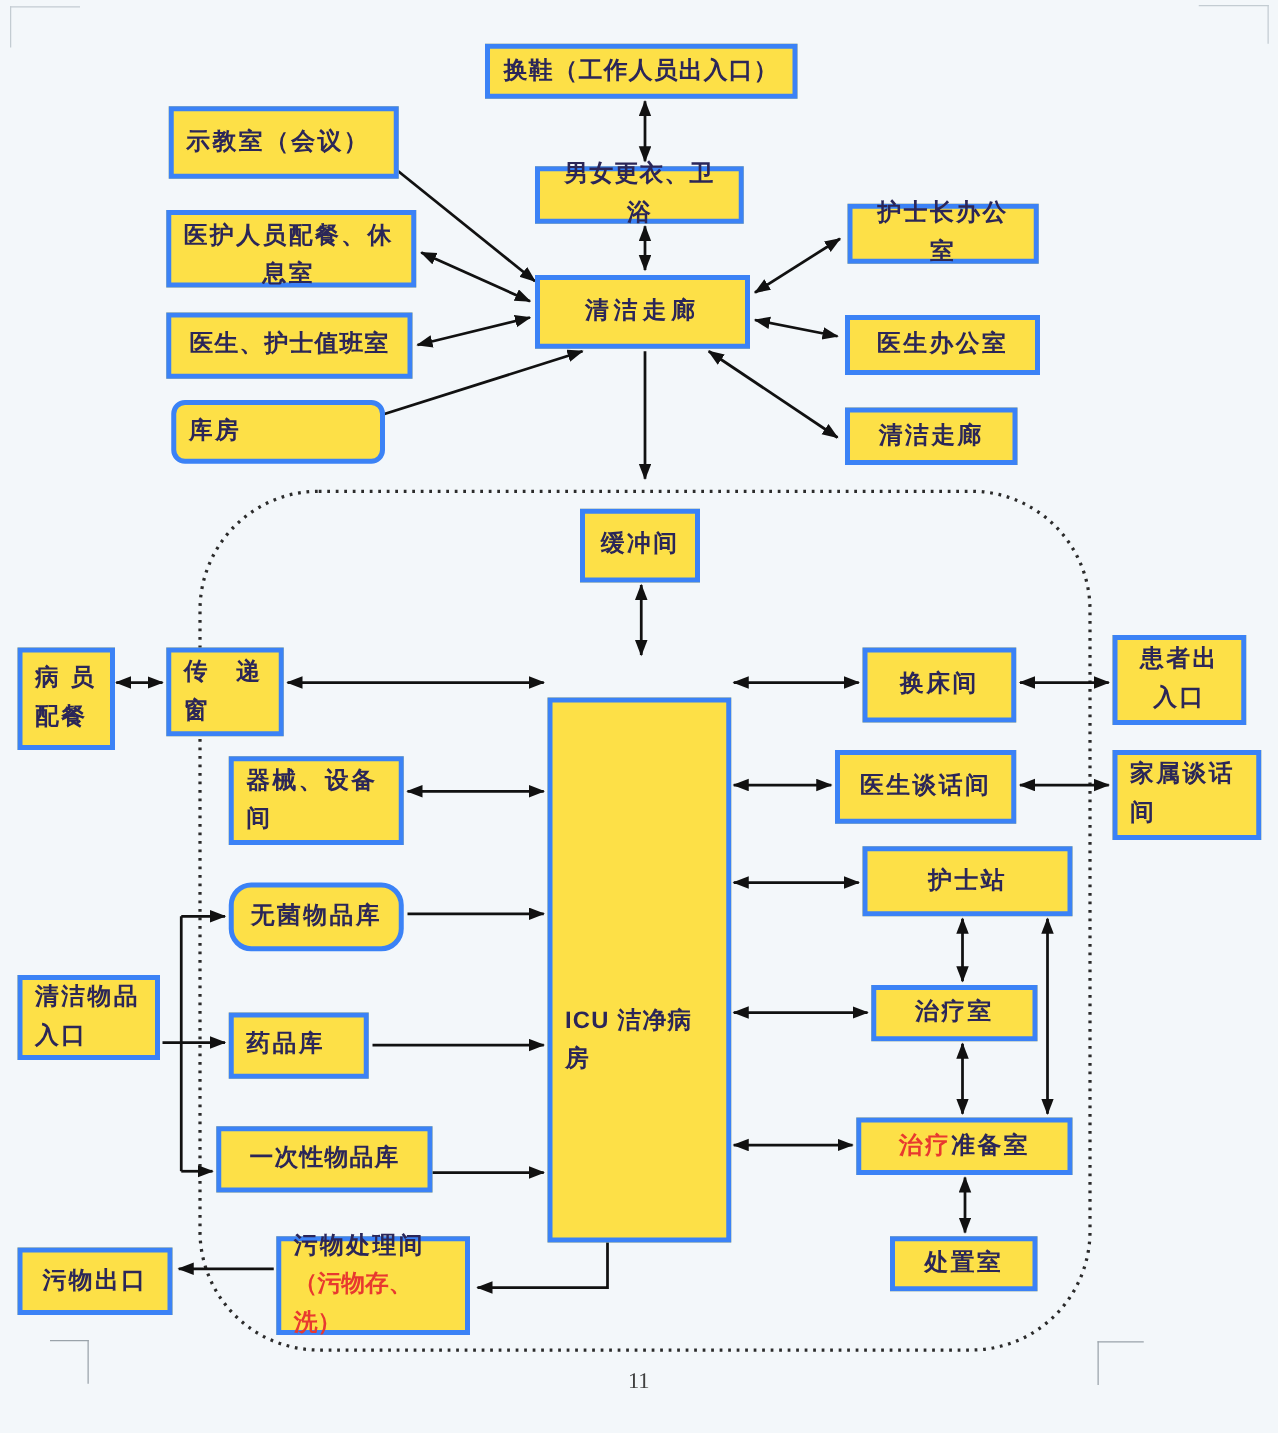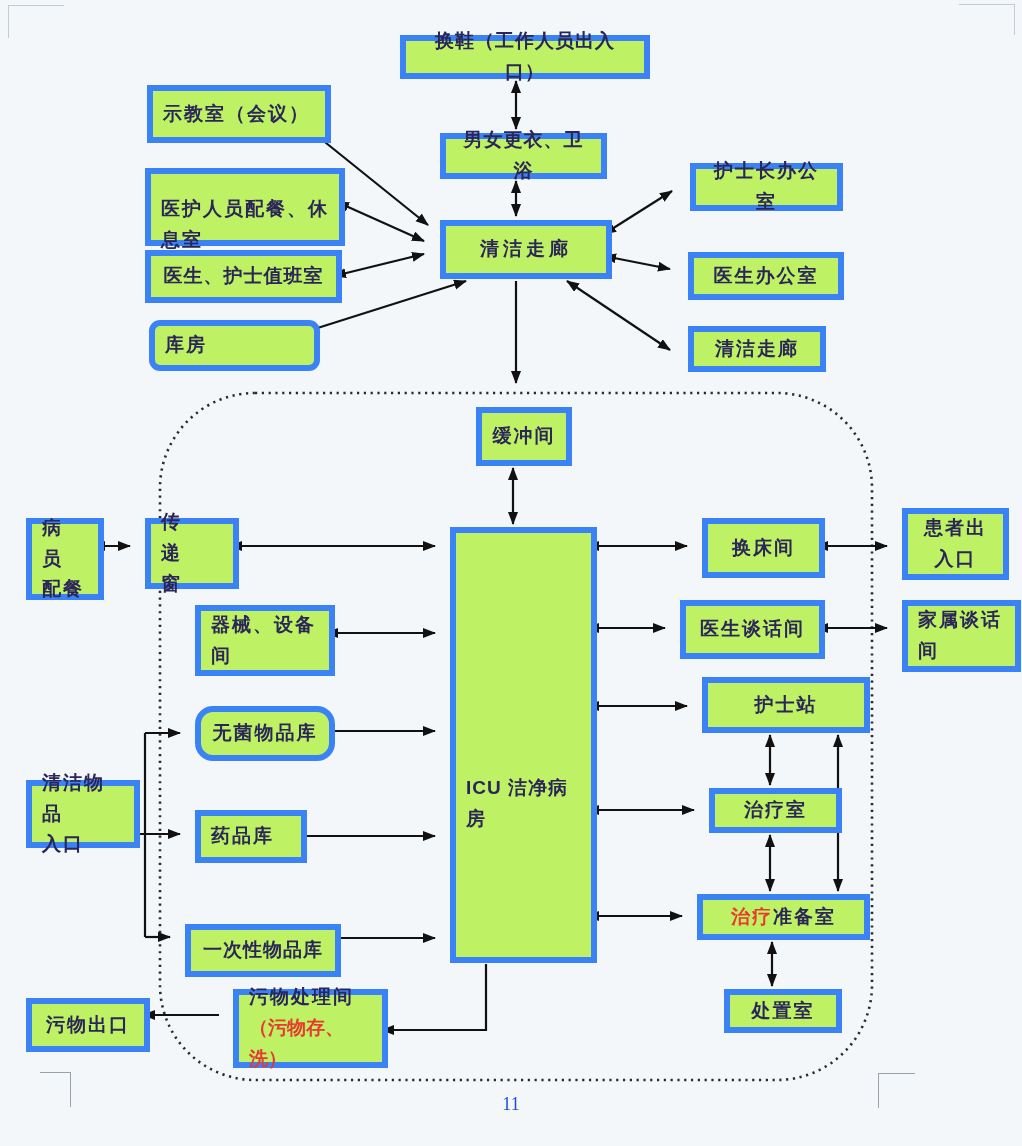--- a/index.html
+++ b/index.html
@@ -1,25 +1,25 @@
 <!DOCTYPE html>
 <html><head>
 <meta charset="utf-8">
 <style>
   html,body{margin:0;padding:0;background:#f3f7fa;}
   #page{position:relative;width:1022px;height:1146px;background:#f3f7fa;overflow:hidden;
         font-family:"Liberation Sans","DejaVu Sans",sans-serif;}
   #arrows{position:absolute;left:0;top:0;z-index:1;}
-  .node{position:absolute;box-sizing:border-box;background:#bef264;border:6px solid #3b82f6;
+  .node{position:absolute;box-sizing:border-box;background:#fde047;border:4px solid #3b82f6;
         color:#2b2658;font-size:19px;font-weight:600;letter-spacing:2px;line-height:1.62;
-        white-space:pre-line;display:flex;align-items:center;padding:4px 10px;z-index:2;margin-left:12px;}
+        white-space:pre-line;display:flex;align-items:center;padding:4px 10px;z-index:2;}
   .c{justify-content:center;text-align:center;}
   .red{color:#e8392f;}
   .corner{position:absolute;z-index:0;}
-  #pageno{position:absolute;left:0;right:0;top:1094px;text-align:center;color:#1d4ed8;
+  #pageno{position:absolute;left:0;right:0;top:1094px;text-align:center;color:#404040;
           font-size:18px;font-family:"Liberation Serif","DejaVu Serif",serif;z-index:2;}
   .col{display:flex;flex-direction:column;}
 </style>
 </head>
 <body>
 
 <div id="page">
 
   <div class="corner" style="left:8px;top:5px;width:55px;height:32px;border-top:1px solid #c3ccd2;border-left:1px solid #c3ccd2;"></div>
   <div class="corner" style="left:959px;top:4px;width:55px;height:30px;border-top:1px solid #c3ccd2;border-right:1px solid #c3ccd2;"></div>
@@ -72,51 +72,51 @@
       <line x1="770" y1="735" x2="770" y2="785" marker-start="url(#ahS)" marker-end="url(#ahE)"></line>
       <line x1="770" y1="835" x2="770" y2="891" marker-start="url(#ahS)" marker-end="url(#ahE)"></line>
       <line x1="838" y1="735" x2="838" y2="891" marker-start="url(#ahS)" marker-end="url(#ahE)"></line>
       <line x1="772" y1="942" x2="772" y2="986" marker-start="url(#ahS)" marker-end="url(#ahE)"></line>
     </g>
   </svg>
 
   <div class="node c" style="left:388px;top:35px;width:250px;height:44px;letter-spacing:1px;">换鞋（工作人员出入口）</div>
   <div class="node" style="left:135px;top:85px;width:184px;height:58px;">示教室（会议）</div>
   <div class="node c" style="left:428px;top:133px;width:167px;height:46px;letter-spacing:1px;">男女更衣、卫浴</div>
-  <div class="node" style="left:133px;top:168px;width:200px;height:78px;align-items:flex-start;padding-top:20px;">医护人员配餐、休
+  <div class="node" style="left:133px;top:168px;width:200px;height:62px;align-items:flex-start;padding-top:2px;text-align:center;">医护人员配餐、休
 息室</div>
   <div class="node c" style="left:428px;top:220px;width:172px;height:59px;letter-spacing:4px;">清洁走廊</div>
   <div class="node c" style="left:678px;top:163px;width:153px;height:48px;">护士长办公室</div>
   <div class="node c" style="left:133px;top:250px;width:197px;height:53px;letter-spacing:1px;">医生、护士值班室</div>
   <div class="node c" style="left:676px;top:252px;width:156px;height:48px;">医生办公室</div>
   <div class="node" style="left:137px;top:320px;width:171px;height:51px;border-radius:11px;">库房</div>
   <div class="node c" style="left:676px;top:326px;width:138px;height:46px;">清洁走廊</div>
 
   <div class="node c" style="left:464px;top:407px;width:96px;height:59px;">缓冲间</div>
   <div class="node" style="left:14px;top:518px;width:78px;height:82px;">病 员
 配餐</div>
   <div class="node" style="left:133px;top:518px;width:94px;height:71px;">传　递
 窗</div>
-  <div class="node" style="left:438px;top:527px;width:147px;height:436px;padding-top:240px;align-items:flex-start;letter-spacing:1px;">ICU 洁净病
+  <div class="node" style="left:438px;top:558px;width:147px;height:436px;padding-top:240px;align-items:flex-start;letter-spacing:1px;">ICU 洁净病
 房</div>
   <div class="node c" style="left:690px;top:518px;width:123px;height:60px;">换床间</div>
   <div class="node c" style="left:890px;top:508px;width:107px;height:72px;">患者出
 入口</div>
   <div class="node" style="left:183px;top:605px;width:140px;height:71px;">器械、设备
 间</div>
   <div class="node c" style="left:668px;top:600px;width:145px;height:59px;">医生谈话间</div>
   <div class="node" style="left:890px;top:600px;width:119px;height:72px;">家属谈话
 间</div>
   <div class="node c" style="left:690px;top:677px;width:168px;height:56px;">护士站</div>
   <div class="node c" style="left:183px;top:706px;width:140px;height:55px;border-radius:18px;">无菌物品库</div>
   <div class="node" style="left:14px;top:780px;width:114px;height:68px;">清洁物品
 入口</div>
   <div class="node" style="left:183px;top:810px;width:112px;height:53px;">药品库</div>
   <div class="node c" style="left:697px;top:788px;width:133px;height:45px;">治疗室</div>
-  <div class="node c" style="left:173px;top:924px;width:156px;height:53px;letter-spacing:1px;text-align:right;">一次性物品库</div>
+  <div class="node c" style="left:173px;top:901px;width:173px;height:53px;letter-spacing:1px;text-align:right;">一次性物品库</div>
   <div class="node c" style="left:685px;top:894px;width:173px;height:46px;">
     <span class="red">治疗</span><span>准备室</span>
   </div>
   <div class="node" style="left:221px;top:989px;width:155px;height:79px;">
     <span class="col">
       <span>污物处理间</span>
       <span class="red" style="letter-spacing:0;">（污物存、洗）</span>
     </span>
   </div>
   <div class="node c" style="left:14px;top:998px;width:124px;height:54px;">污物出口</div>

